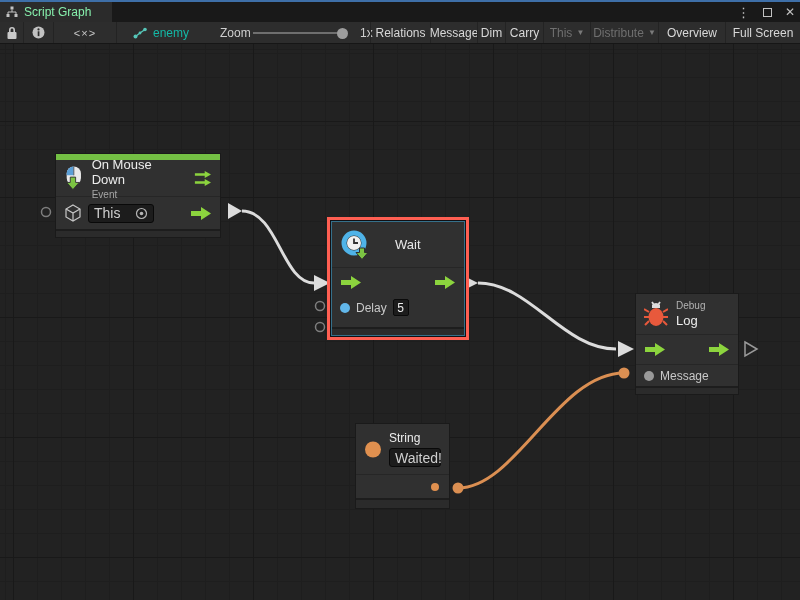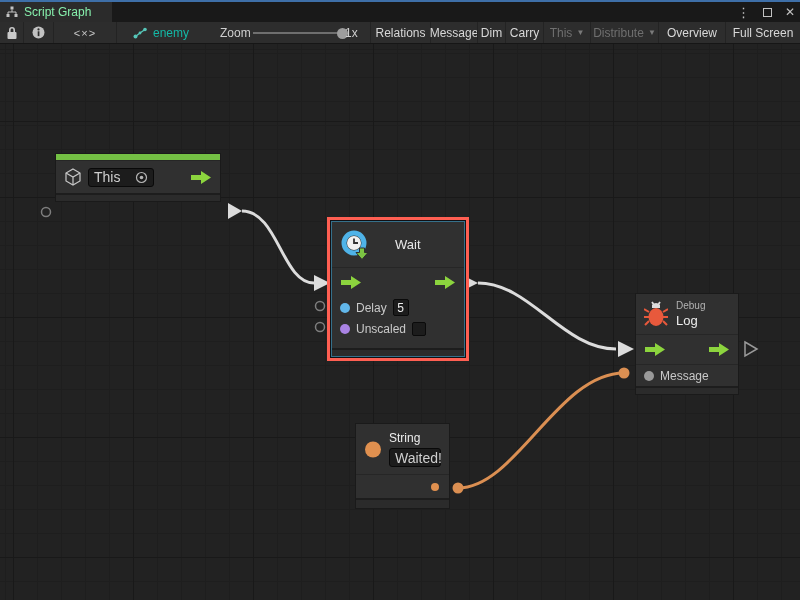--- a/index.html
+++ b/index.html
@@ -19,21 +19,21 @@
   .toolbar{position:absolute;left:0;top:22px;width:800px;height:22px;background:#2d2d2d;border-bottom:1px solid #161616;color:#d5d5d5;font-size:12px;}
   .tb-left{position:absolute;left:0;top:0;height:21px;display:flex;}
   .tbtn{display:flex;align-items:center;justify-content:center;height:21px;border-right:1px solid #232323;}
   .tbtn.lock{width:24px;}
   .tbtn.info{width:30px;}
   .tbtn.code{width:63px;color:#c9c9c9;font-size:11px;letter-spacing:1px;}
   .graphname{position:absolute;left:133px;top:0;height:21px;display:flex;align-items:center;gap:6px;color:#14b8a6;}
   .zoomlabel{position:absolute;left:220px;top:0;height:21px;display:flex;align-items:center;color:#cfcfcf;}
   .slider{position:absolute;left:253px;top:10px;width:92px;height:2px;background:#6f6f6f;}
   .slider .handle{position:absolute;right:-3px;top:-4.5px;width:11px;height:11px;border-radius:50%;background:#9d9d9d;}
-  .zoomval{position:absolute;left:345px;top:0;height:21px;display:flex;align-items:center;color:#cfcfcf;}
+  .zoomval{position:absolute;left:360px;top:0;height:21px;display:flex;align-items:center;color:#cfcfcf;}
   .tb-btns{position:absolute;left:370px;top:0;height:21px;display:flex;}
   .tb-btn{display:flex;align-items:center;justify-content:center;gap:4px;height:21px;border-left:1px solid #232323;color:#d8d8d8;}
   .tb-btn.disabled{color:#6f6f6f;}
   .tb-btn .dd{font-size:8px;color:#7a7a7a;}
 
   
   .canvas{position:absolute;left:0;top:44px;width:800px;height:556px;background-color:#222222;
     background-image:
       repeating-linear-gradient(90deg,#191919 0 1px,transparent 1px 120px),
       repeating-linear-gradient(0deg,#191919 0 1px,transparent 1px 120px),
@@ -191,20 +191,37 @@
       <circle cx="624" cy="329" r="5.5" fill="#db8f52"></circle>
 
       <circle cx="46" cy="168" r="4.5" fill="#222" stroke="#7e7e7e" stroke-width="1.5"></circle>
       <circle cx="320" cy="262" r="4.5" fill="#222" stroke="#7e7e7e" stroke-width="1.5"></circle>
       <circle cx="320" cy="283" r="4.5" fill="#222" stroke="#7e7e7e" stroke-width="1.5"></circle>
       <polygon points="745,298 757,305 745,312" fill="none" stroke="#9a9a9a" stroke-width="1.5"></polygon>
     </svg>
 
     <div class="node event-node">
       <div class="event-bar"></div>
+      <div class="node-header">
+        <svg width="22" height="28" viewBox="0 0 22 28">
+          <rect x="3" y="1" width="16" height="21" rx="8" fill="#e9e9e9"></rect>
+          <path d="M11 1 a8 8 0 0 0 -8 8 v2 h8 z" fill="#5b9fd6"></path>
+          <line x1="11" y1="1" x2="11" y2="11" stroke="#555" stroke-width="1"></line>
+          <path d="M7 13 h6 v6 h4 l-7 8 -7 -8 h4 z" fill="#7cc443" stroke="#2e2e2e" stroke-width="1"></path>
+        </svg>
+        <div class="titles">
+          <div class="title">On Mouse Down</div>
+          <div class="subtitle">Event</div>
+        </div>
+        <div class="spacer"></div>
+        <svg width="20" height="17" viewBox="0 0 20 17">
+          <path d="M1 2.5 h11 v-2.5 l7 4 -7 4 v-2.5 h-11 z" fill="#8cd43e"></path>
+          <path d="M1 11.5 h11 v-2.5 l7 4 -7 4 v-2.5 h-11 z" fill="#8cd43e"></path>
+        </svg>
+      </div>
       <div class="node-row">
         <svg width="18" height="18" viewBox="0 0 18 18">
           <path d="M9 1 L16 5 V13 L9 17 L2 13 V5 Z" fill="none" stroke="#c8c8c8" stroke-width="1.2"></path>
           <path d="M2 5 L9 9 L16 5 M9 9 V17" stroke="#c8c8c8" stroke-width="1.2" fill="none"></path>
         </svg>
         <div class="field" style="width:66px">
           <span>This</span>
           <div class="spacer"></div>
           <svg width="13" height="13" viewBox="0 0 13 13">
             <circle cx="6.5" cy="6.5" r="5" fill="none" stroke="#b5b5b5" stroke-width="1.2"></circle>
@@ -238,25 +255,20 @@
             <path d="M0 4 h10 v-4 l10 6.5 -10 6.5 v-4 h-10 z" fill="#8cd43e"></path>
           </svg>
         </div>
         <div class="node-row">
           <span class="dot" style="background:#62b7ea"></span>
           <span class="plabel">Delay</span>
           <div class="valbox">
             <span>5</span>
           </div>
         </div>
-        <div class="node-row">
-          <span class="dot" style="background:#a983e3"></span>
-          <span class="plabel">Unscaled</span>
-          <span class="checkbox"></span>
-        </div>
         <div class="node-footer"></div>
       </div>
     </div>
 
     <div class="node debug-node">
       <div class="node-header">
         <svg width="24" height="28" viewBox="0 0 24 28">
           <path d="M8 2 l2 3 M16 2 l-2 3" stroke="#dcdcdc" stroke-width="1.8"></path>
           <path d="M8 5 q4 -4 8 0 v3 h-8 z" fill="#dcdcdc"></path>
           <path d="M5 12 L0 9 M5 17 L0 17 M5 21 L1 25 M19 12 L24 9 M19 17 L24 17 M19 21 L23 25" stroke="#e8593c" stroke-width="2"></path>

